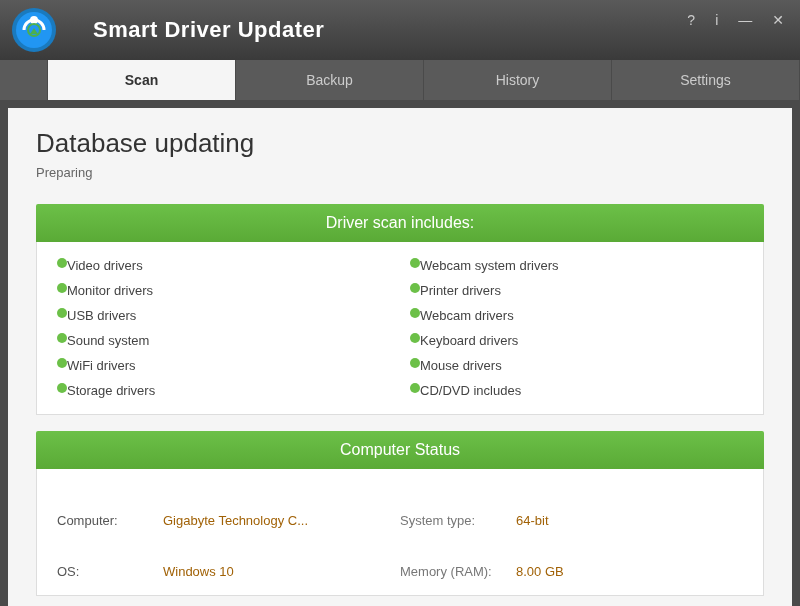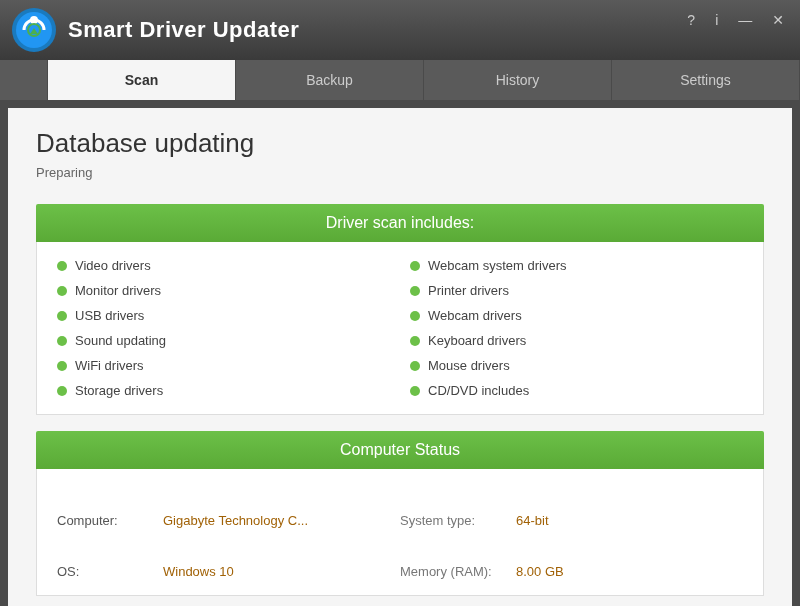--- a/index.html
+++ b/index.html
@@ -12,20 +12,21 @@
     }
 
     
     .title-bar {
       background: linear-gradient(to bottom, #5a5a5a, #3a3a3a);
       height: 60px;
       display: flex;
       align-items: center;
       padding: 0 10px;
       position: relative;
+      gap: 25px;
     }
     .title-bar-logo {
       width: 48px;
       height: 48px;
       margin-right: 10px;
       flex-shrink: 0;
     }
     .title-bar-text {
       display: flex;
       flex-direction: column;
@@ -119,22 +120,21 @@
       margin-bottom: 16px;
     }
     .drivers-grid {
       display: grid;
       grid-template-columns: 1fr 1fr;
       padding: 16px 20px;
       gap: 10px 20px;
     }
     .driver-item {
       display: flex;
-      align-items: center;
-      gap: 8px;
+      align-items: flex-start;
       font-size: 13px;
       color: #444;
     }
     .driver-dot {
       width: 10px;
       height: 10px;
       border-radius: 50%;
       background: #6cc048;
       flex-shrink: 0;
     }
@@ -233,21 +233,21 @@
           <div class="driver-dot"></div>
           <span>USB drivers</span>
         </div>
         <div class="driver-item">
           <div class="driver-dot"></div>
           <span>Webcam drivers</span>
         </div>
 
         <div class="driver-item">
           <div class="driver-dot"></div>
-          <span>Sound updating</span>
+          <span>Sound system</span>
         </div>
         <div class="driver-item">
           <div class="driver-dot"></div>
           <span>Keyboard drivers</span>
         </div>
 
         <div class="driver-item">
           <div class="driver-dot"></div>
           <span>WiFi drivers</span>
         </div>

